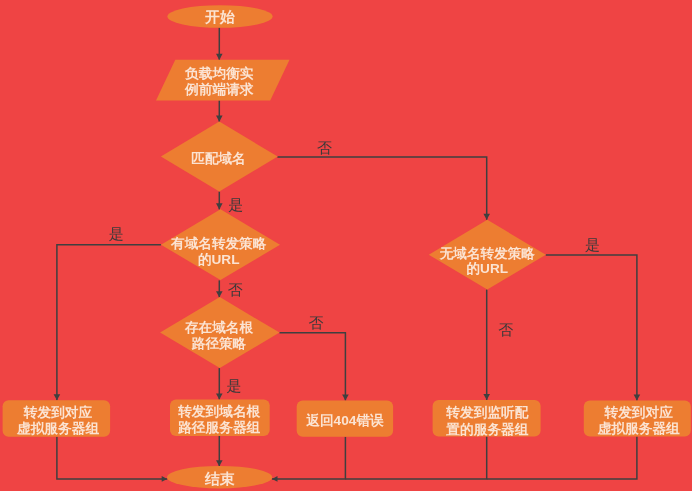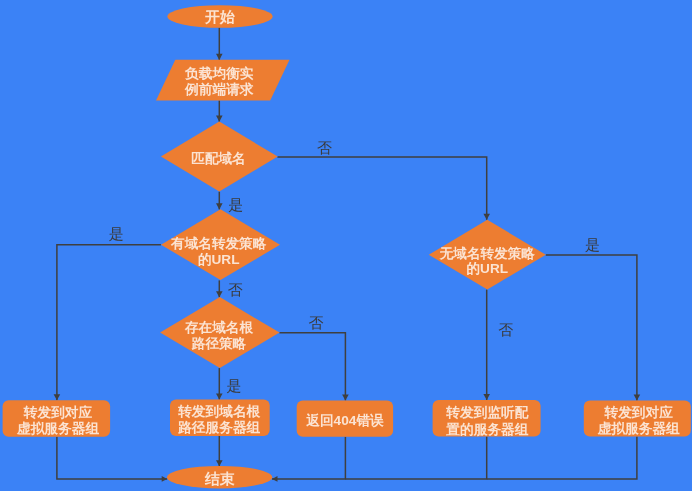--- a/index.html
+++ b/index.html
@@ -1,19 +1,19 @@
 <!DOCTYPE html>
 <html><head>
 <meta charset="utf-8">
 <title>负载均衡转发流程图</title>
 <style>
   html, body { margin:0; padding:0; background:#ffffff; }
   body { width:692px; height:491px; overflow:hidden;
          font-family:"Liberation Sans", sans-serif; }
-  #canvas { position:relative; width:692px; height:491px; background:#3b82f6; }
+  #canvas { position:relative; width:692px; height:491px; background:#ef4444; }
   svg#flow { position:absolute; left:0; top:0; display:block; }
 
   .shape      { fill:#ED7D31; }
   .shapetext  { fill:#FBE3D2; font-family:"Liberation Sans", sans-serif;
                 font-weight:bold; text-anchor:middle; dominant-baseline:central; }
   .conn       { stroke:#3F3F3F; stroke-width:1.5; fill:none; }
   .arrowhead  { fill:#3F3F3F; }
   .edgelabel  { fill:#3A3A3A; font-family:"Liberation Sans", sans-serif;
                 font-size:15px; text-anchor:middle; dominant-baseline:central; }
 </style>

